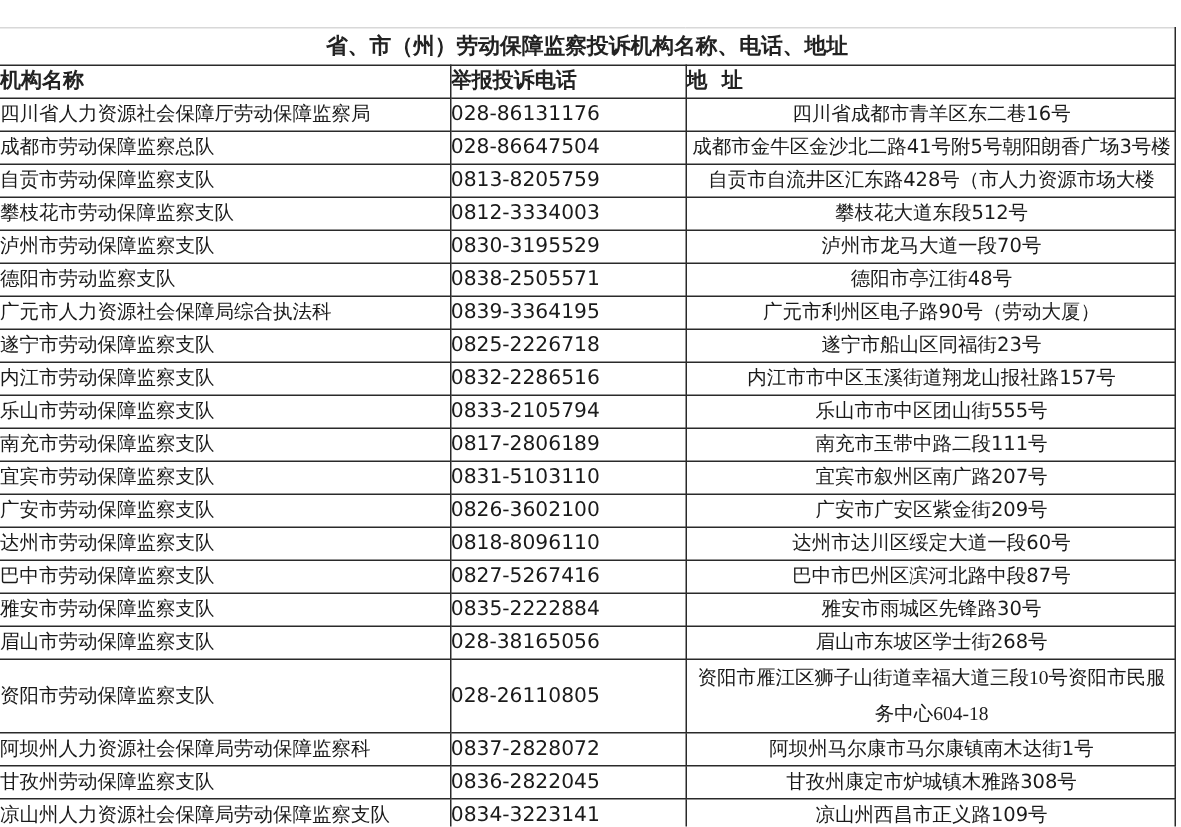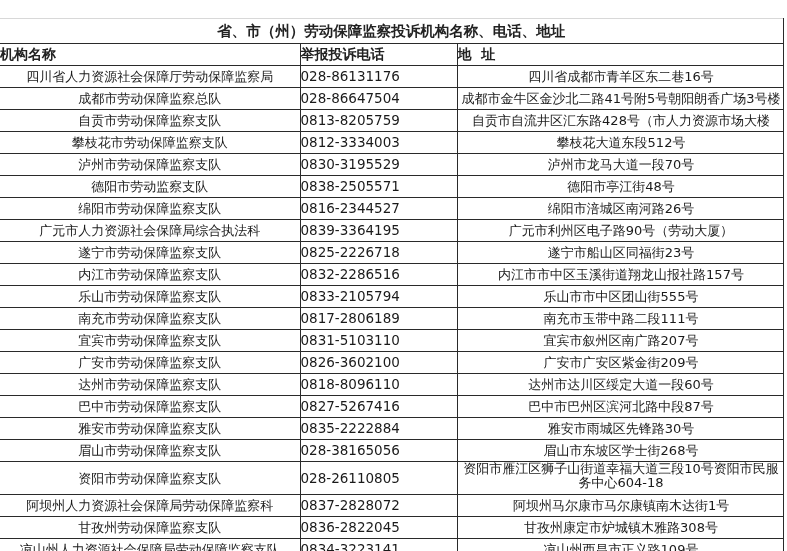--- a/index.html
+++ b/index.html
@@ -5,26 +5,26 @@
   html, body { margin: 0; padding: 0; background: #ffffff; }
   body { width: 787px; height: 551px; overflow: hidden; position: relative;
          font-family: "DejaVu Sans", "Liberation Sans", sans-serif; color: #1a1a1a; }
   .sheet { position: absolute; left: 0; top: 18px; width: 783px; }
   table { border-collapse: collapse; table-layout: fixed; width: 783px; }
   td, th { border: 1px solid #2a2a2a; padding: 0; overflow: hidden; white-space: nowrap;
            font-weight: normal; font-size: 13px; line-height: 21px; }
   .title-row td { height: 24px; font-size: 14.5px; font-weight: bold; text-align: center; color: #222;
                   border-left: none; border-top: 1px solid #d8d8d8; }
   .head-row th { height: 21px; font-size: 14px; font-weight: bold; text-align: left; color: #222; }
-  .c-name { width: 300px; text-align: center; border-left: none; }
+  .c-name { width: 300px; text-align: left; border-left: none; }
   .c-phone { width: 156px; text-align: left; font-family: "DejaVu Sans", sans-serif; font-size: 13.5px; }
   .c-addr { width: 326px; text-align: center; padding-left: 2px; }
   tr.row td { height: 21px; }
   tr.row.tall td { height: 32px; }
-  tr.row.tall td.c-addr { white-space: normal; line-height: 14px; vertical-align: top; }
+  tr.row.tall td.c-addr { white-space: normal; line-height: 24px; vertical-align: top; font-family: Liberation Serif, serif; }
   .head-row th.c-name { border-left: none; }
 </style>
 </head>
 <body>
 
 <div class="sheet">
   <table>
     <colgroup>
       <col style="width:300px">
         <col style="width:157px">
@@ -61,25 +61,20 @@
   </tr>
         <tr class="row">
     <td class="c-name">泸州市劳动保障监察支队</td>
     <td class="c-phone">0830-3195529</td>
     <td class="c-addr">泸州市龙马大道一段70号</td>
   </tr>
         <tr class="row">
     <td class="c-name">德阳市劳动监察支队</td>
     <td class="c-phone">0838-2505571</td>
     <td class="c-addr">德阳市亭江街48号</td>
-  </tr>
-        <tr class="row">
-    <td class="c-name">绵阳市劳动保障监察支队</td>
-    <td class="c-phone">0816-2344527</td>
-    <td class="c-addr">绵阳市涪城区南河路26号</td>
   </tr>
         <tr class="row">
     <td class="c-name">广元市人力资源社会保障局综合执法科</td>
     <td class="c-phone">0839-3364195</td>
     <td class="c-addr">广元市利州区电子路90号（劳动大厦）</td>
   </tr>
         <tr class="row">
     <td class="c-name">遂宁市劳动保障监察支队</td>
     <td class="c-phone">0825-2226718</td>
     <td class="c-addr">遂宁市船山区同福街23号</td>

